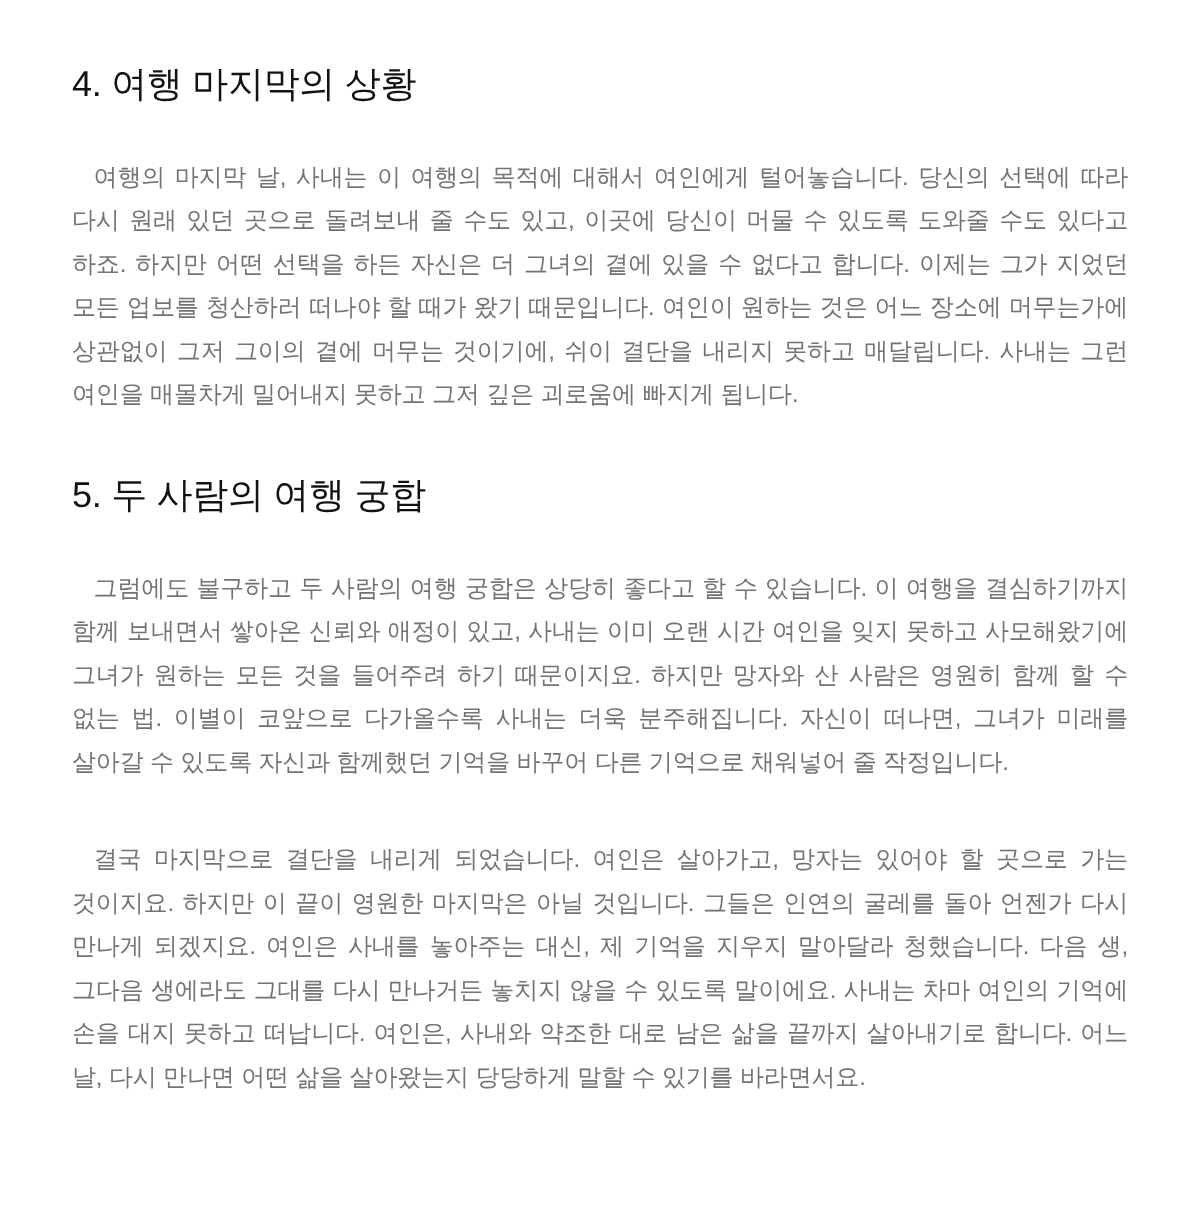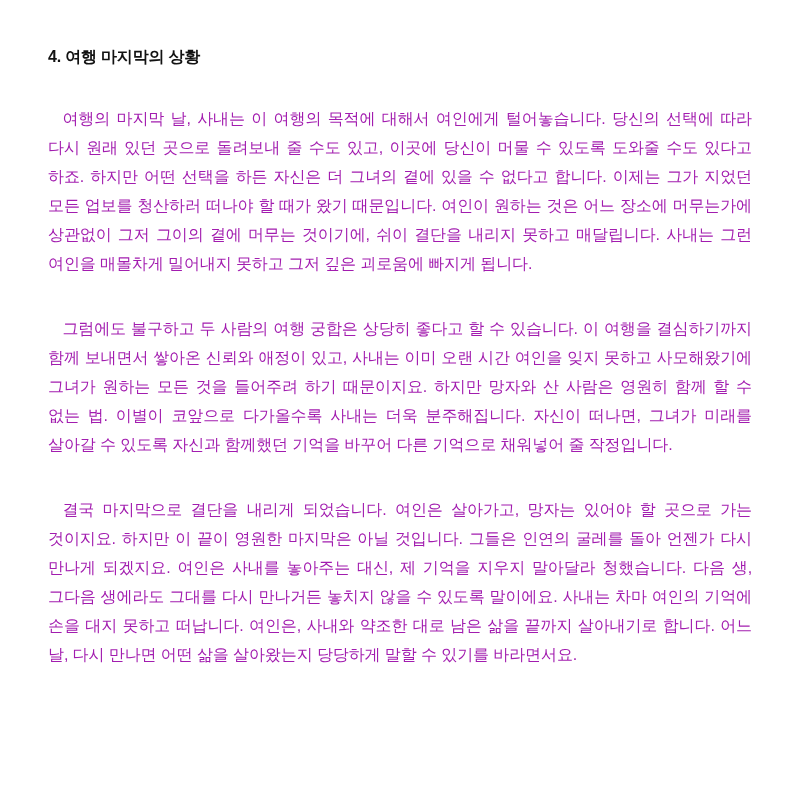--- a/index.html
+++ b/index.html
@@ -16,54 +16,55 @@
   }
   .page {
     box-sizing: border-box;
     width: 800px;
     height: 804px;
     padding: 46px 48px 20px 48px;
     background: #ffffff;
   }
   .doc-section { margin: 0; }
   .section-heading {
-    font-size: 16px;
-    font-weight: bold;
+    font-size: 24px;
+    font-weight: normal;
     line-height: 22px;
     margin: 42px 0 0 0;
     letter-spacing: -0.2px;
     color: #121212;
   }
   .doc-section:first-child .section-heading {
     margin-top: 0;
   }
   .section-body {
     font-size: 16px;
     line-height: 29px;
     margin: 36px 0 0 0;
     text-align: justify;
     text-justify: inter-word;
     word-break: keep-all;
     overflow-wrap: break-word;
     text-indent: 0.9em;
     letter-spacing: -0.1px;
-    color: #a21caf;
+    color: #737373;
   }
 </style>
 </head>
 <body>
 
 <div class="page">
 
   <section class="doc-section">
     <h2 class="section-heading">4. 여행 마지막의 상황</h2>
     <p class="section-body">여행의 마지막 날, 사내는 이 여행의 목적에 대해서 여인에게 털어놓습니다. 당신의 선택에 따라 다시 원래 있던 곳으로 돌려보내 줄 수도 있고, 이곳에 당신이 머물 수 있도록 도와줄 수도 있다고 하죠. 하지만 어떤 선택을 하든 자신은 더 그녀의 곁에 있을 수 없다고 합니다. 이제는 그가 지었던 모든 업보를 청산하러 떠나야 할 때가 왔기 때문입니다. 여인이 원하는 것은 어느 장소에 머무는가에 상관없이 그저 그이의 곁에 머무는 것이기에, 쉬이 결단을 내리지 못하고 매달립니다. 사내는 그런 여인을 매몰차게 밀어내지 못하고 그저 깊은 괴로움에 빠지게 됩니다.</p>
   </section>
 
   <section class="doc-section">
+    <h2 class="section-heading">5. 두 사람의 여행 궁합</h2>
     <p class="section-body">그럼에도 불구하고 두 사람의 여행 궁합은 상당히 좋다고 할 수 있습니다. 이 여행을 결심하기까지 함께 보내면서 쌓아온 신뢰와 애정이 있고, 사내는 이미 오랜 시간 여인을 잊지 못하고 사모해왔기에 그녀가 원하는 모든 것을 들어주려 하기 때문이지요. 하지만 망자와 산 사람은 영원히 함께 할 수 없는 법. 이별이 코앞으로 다가올수록 사내는 더욱 분주해집니다. 자신이 떠나면, 그녀가 미래를 살아갈 수 있도록 자신과 함께했던 기억을 바꾸어 다른 기억으로 채워넣어 줄 작정입니다.</p>
   </section>
 
   <section class="doc-section">
     <p class="section-body">결국 마지막으로 결단을 내리게 되었습니다. 여인은 살아가고, 망자는 있어야 할 곳으로 가는 것이지요. 하지만 이 끝이 영원한 마지막은 아닐 것입니다. 그들은 인연의 굴레를 돌아 언젠가 다시 만나게 되겠지요. 여인은 사내를 놓아주는 대신, 제 기억을 지우지 말아달라 청했습니다. 다음 생, 그다음 생에라도 그대를 다시 만나거든 놓치지 않을 수 있도록 말이에요. 사내는 차마 여인의 기억에 손을 대지 못하고 떠납니다. 여인은, 사내와 약조한 대로 남은 삶을 끝까지 살아내기로 합니다. 어느 날, 다시 만나면 어떤 삶을 살아왔는지 당당하게 말할 수 있기를 바라면서요.</p>
   </section>
 
 </div>
 
 </body></html>

